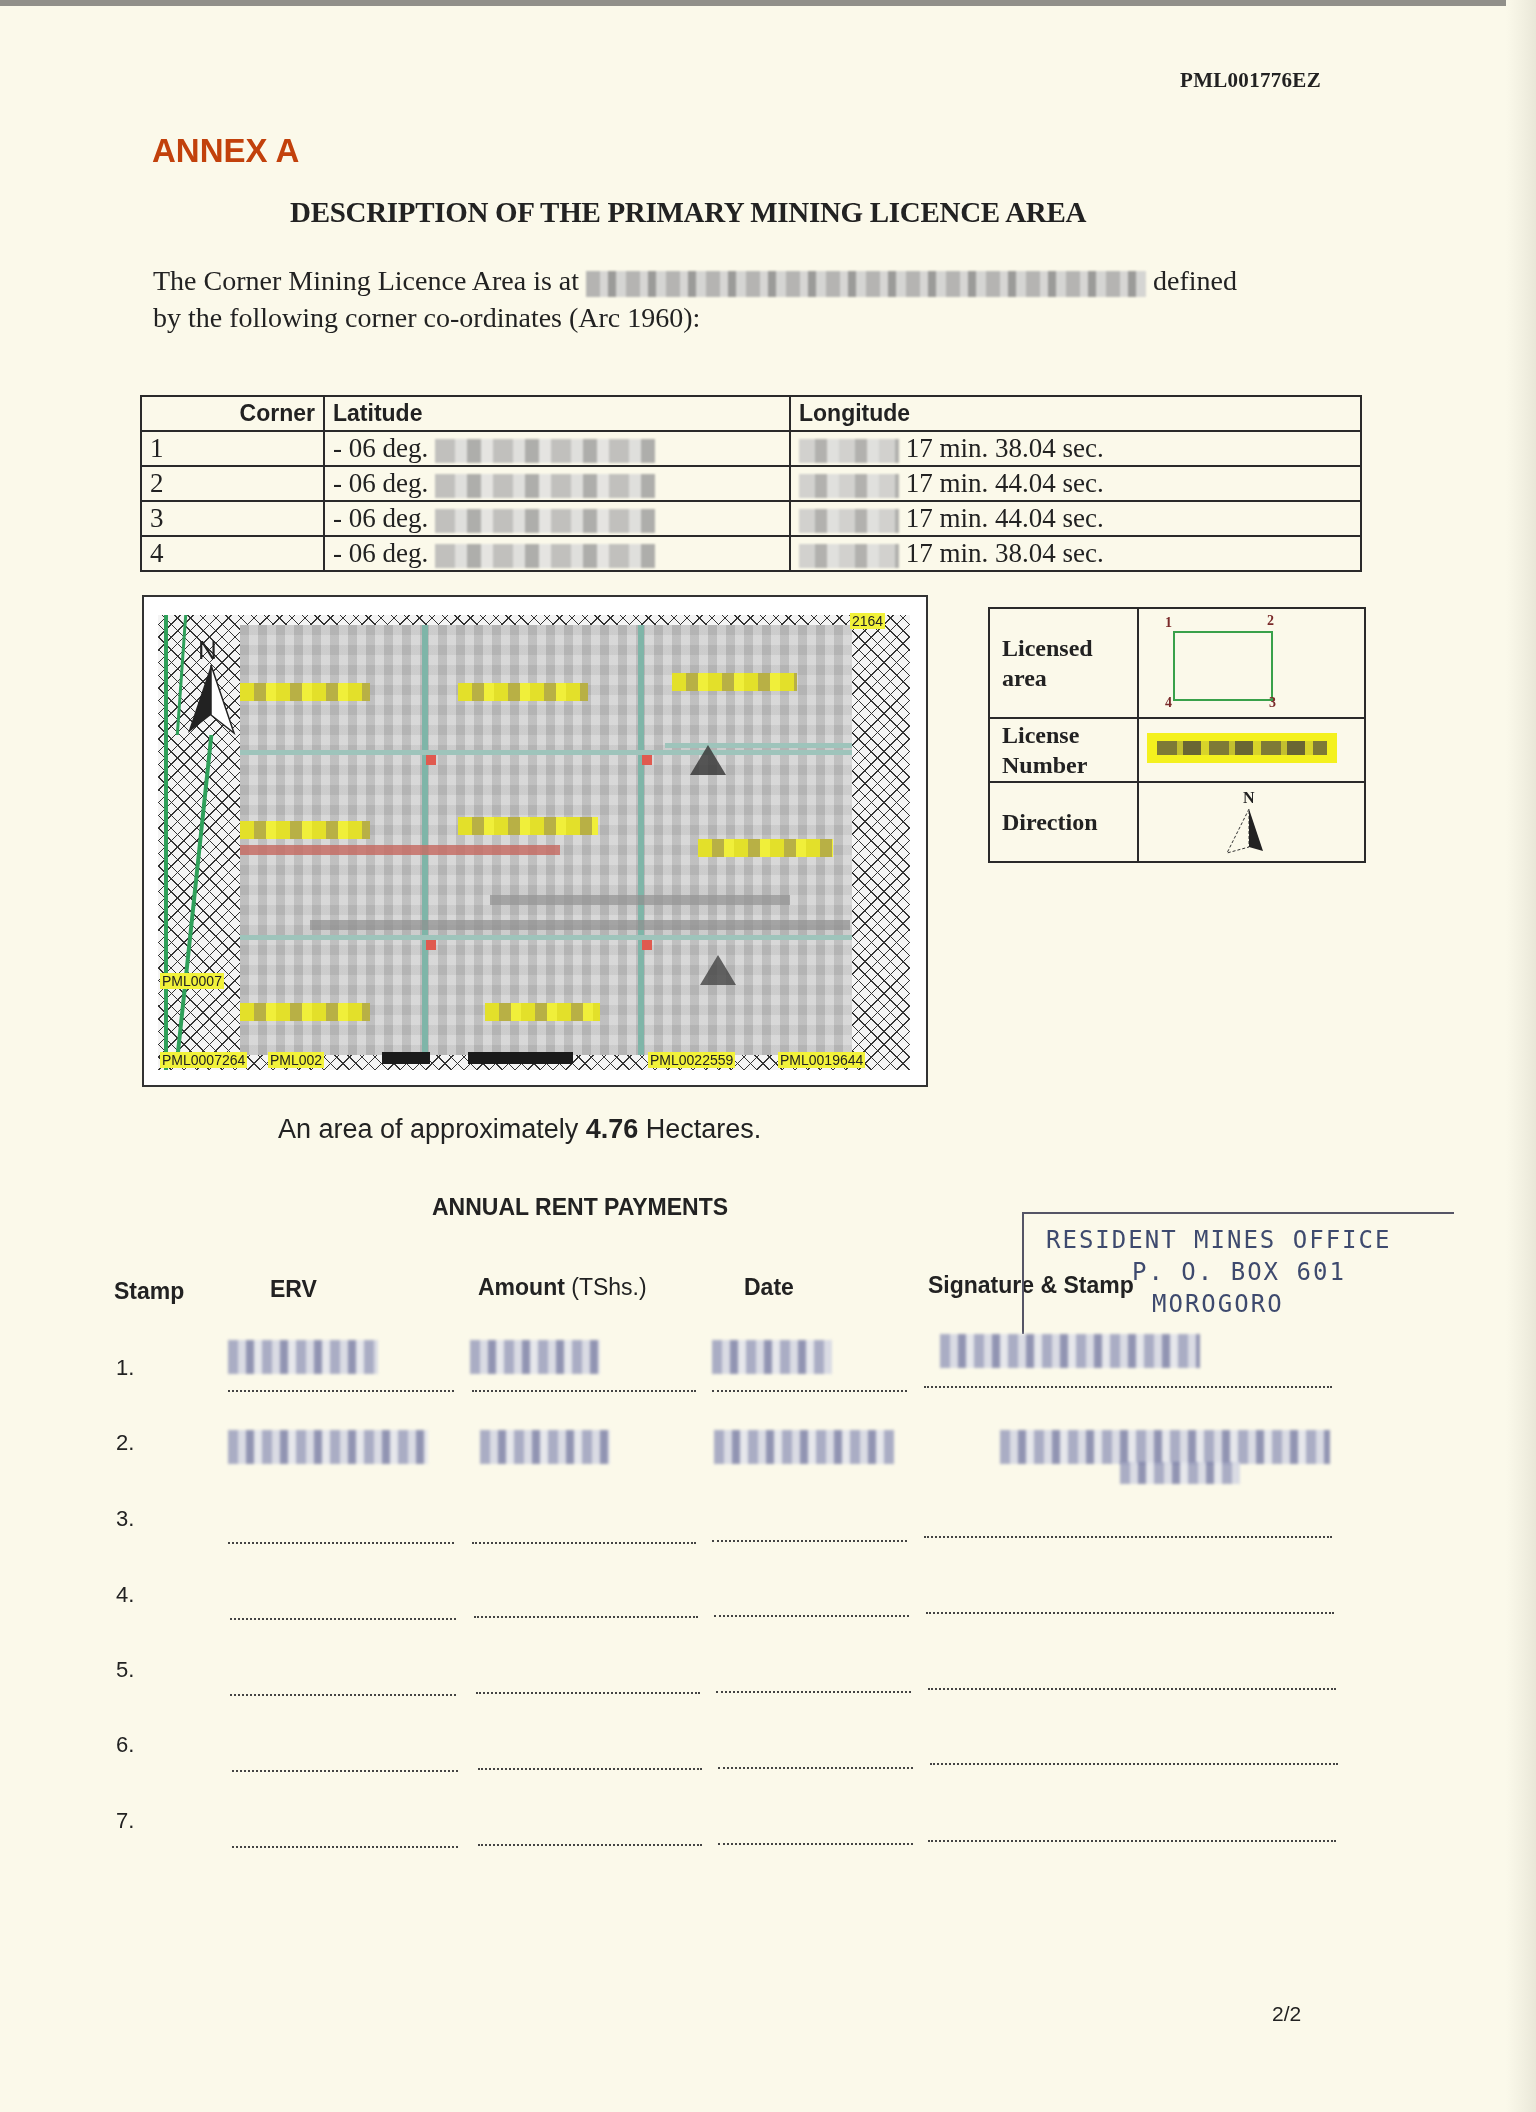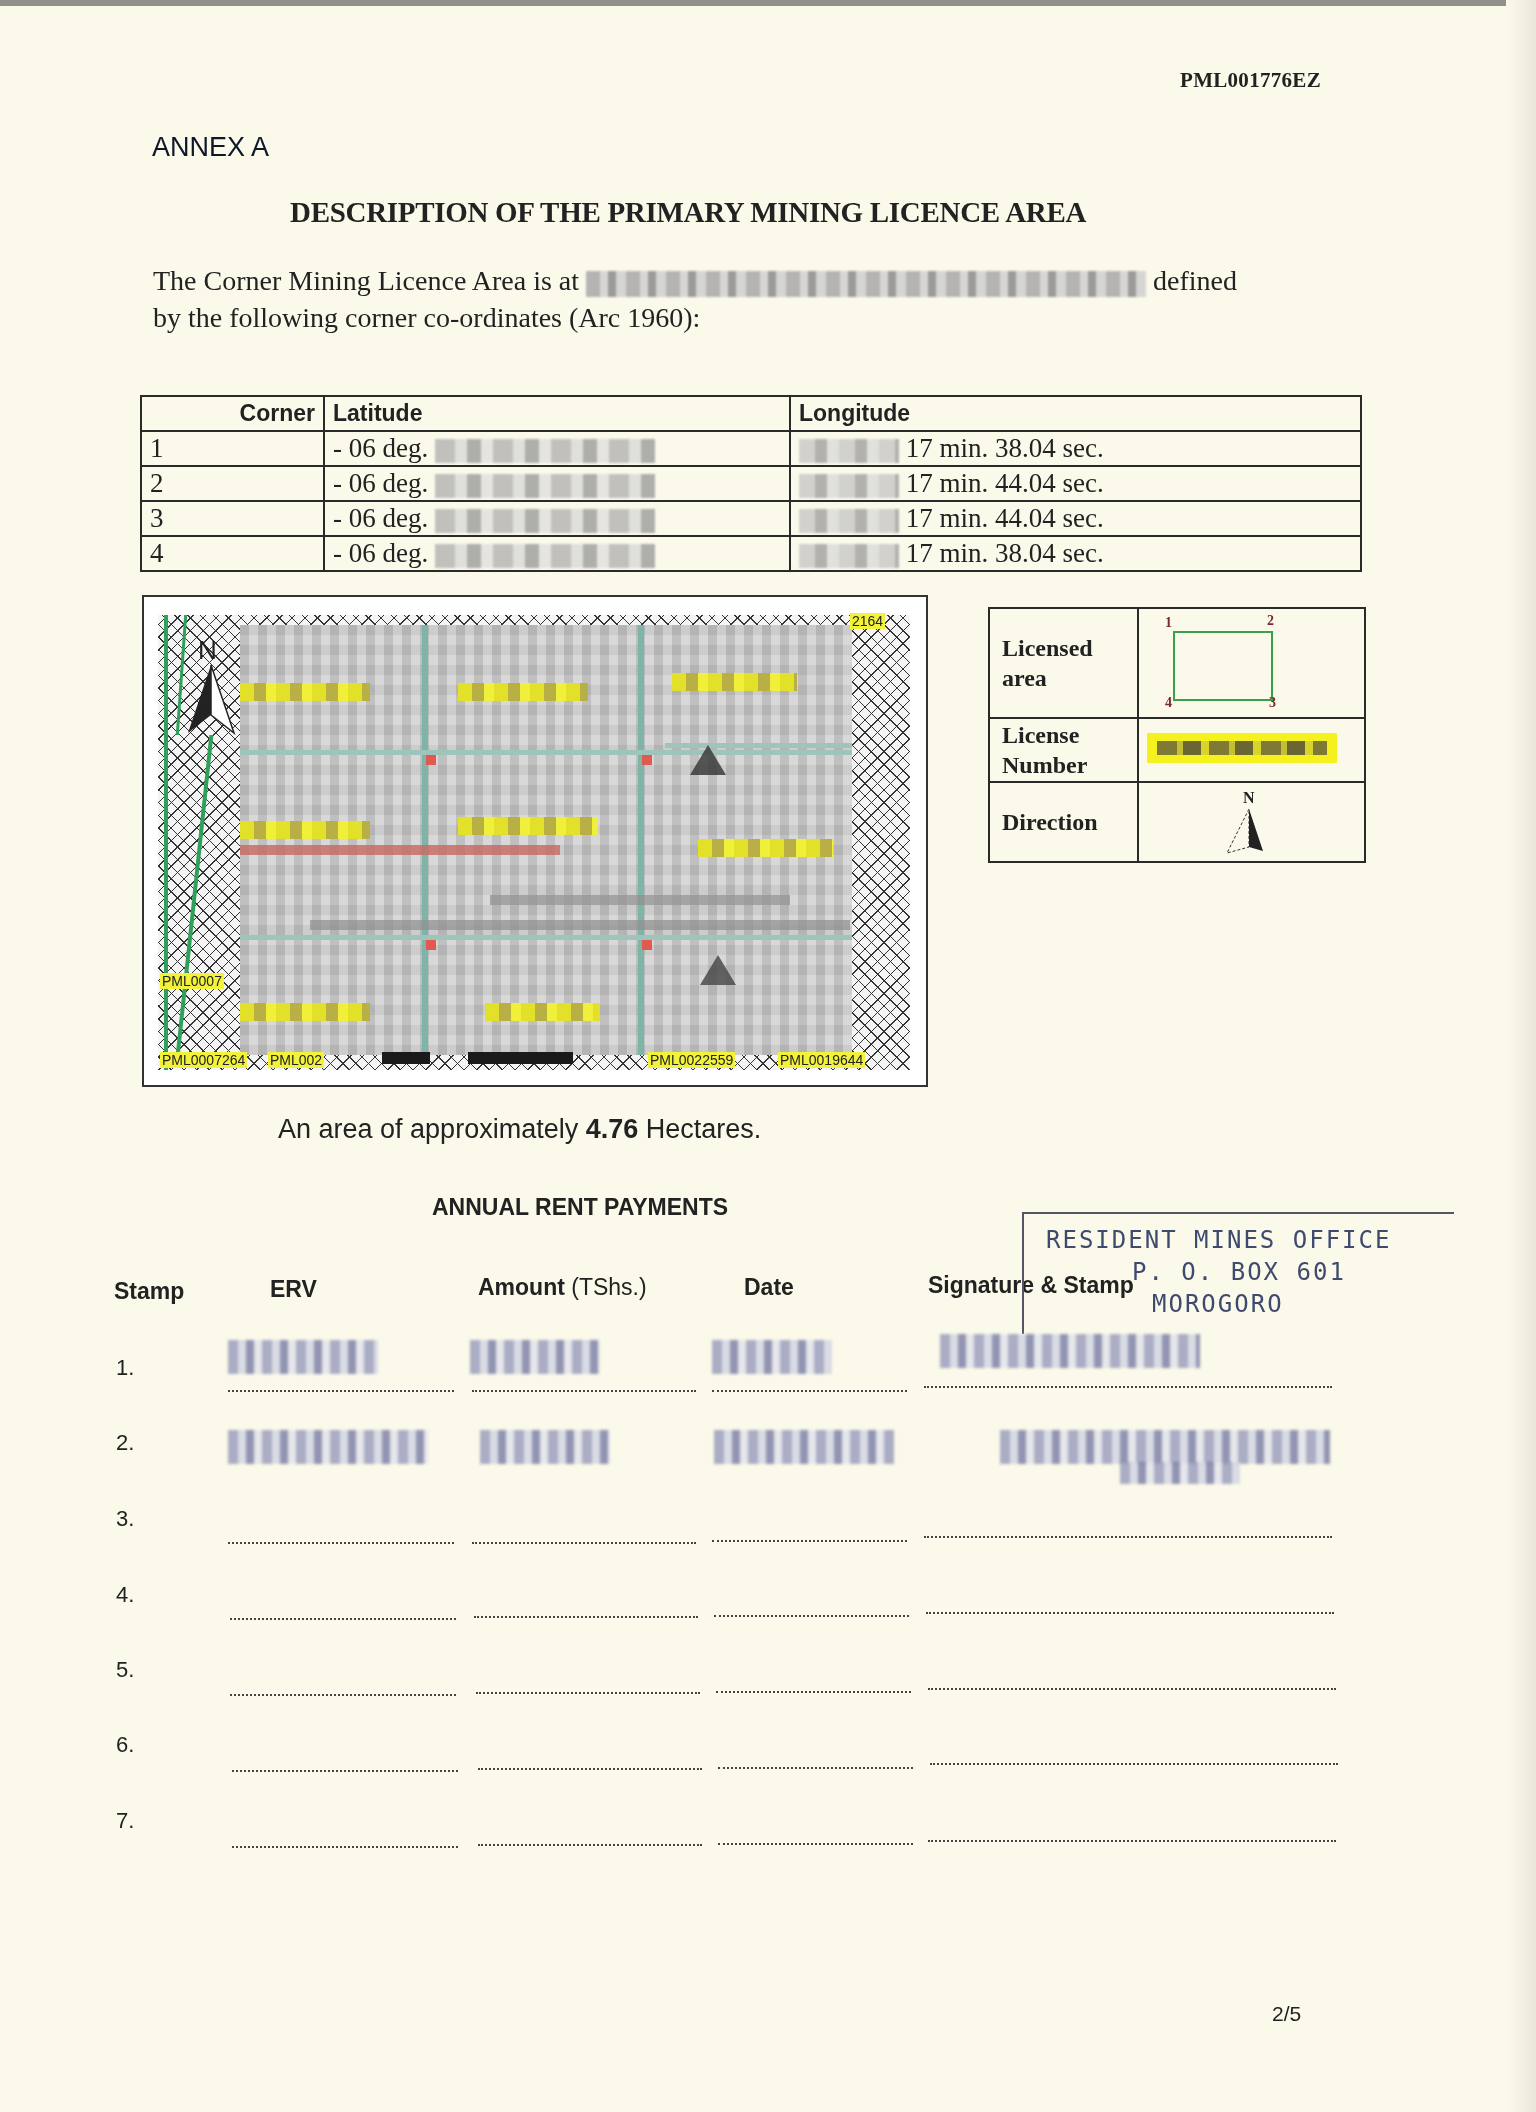--- a/index.html
+++ b/index.html
@@ -6,21 +6,21 @@
   body {
     width: 1536px; height: 2112px; position: relative; overflow: hidden;
     background: #fbf9ea;
     font-family: "Liberation Serif", serif; color: #222;
   }
   .page-edge { position: absolute; right: 0; top: 0; width: 30px; height: 2112px;
     background: linear-gradient(to right, #fbf9ea, #f1efe0 60%, #e9e7d8); }
   .top-edge { position:absolute; left:0; top:0; width:1536px; height:6px; background:#3a3a3a; opacity:.55; }
   .abs { position: absolute; }
   .ref { left: 1180px; top: 68px; font-weight: bold; font-size: 21px; letter-spacing: .3px; }
-  .annex { left: 152px; top: 132px; font-family: "Liberation Sans", sans-serif; font-weight: normal; font-size: 27px; color:#0f172a; }
+  .annex { left: 152px; top: 132px; font-family: "Liberation Sans", sans-serif; font-weight: bold; font-size: 33px; color:#c2410c; }
   .title { left: 290px; top: 196px; font-weight: bold; font-size: 29px; letter-spacing: -0.3px; }
   .intro { left: 153px; top: 262px; font-size: 28px; line-height: 37px; width: 1200px; }
   .blur { display:inline-block; height: 26px; vertical-align: middle; background:
     repeating-linear-gradient(90deg, #a9a9a9 0 14px, #d1d1d1 14px 22px, #8b8b8b 22px 30px, #cfcfcf 30px 40px);
     filter: blur(1.2px); opacity: .85; }
   
   .coords { left: 140px; top: 395px; width: 1222px; border-collapse: collapse; }
   .coords td, .coords th { border: 2px solid #2a2a2a; padding: 0 8px; height: 33px; font-size: 27px; font-weight: normal; text-align: left; }
   .coords th { font-family: "Liberation Sans", sans-serif; font-size: 23px; font-weight: bold; height: 33px; }
   .coords th.corner { text-align: right; border-radius: 8px; }
@@ -262,13 +262,13 @@
 <div class="dline" style="left:232px;top:1770px;width:226px"></div>
 <div class="dline" style="left:478px;top:1768px;width:224px"></div>
 <div class="dline" style="left:718px;top:1767px;width:195px"></div>
 <div class="dline" style="left:930px;top:1763px;width:408px"></div>
 
 <div class="dline" style="left:232px;top:1846px;width:226px"></div>
 <div class="dline" style="left:478px;top:1844px;width:224px"></div>
 <div class="dline" style="left:718px;top:1843px;width:195px"></div>
 <div class="dline" style="left:928px;top:1840px;width:408px"></div>
 
-<div class="abs pageno">2/5</div>
+<div class="abs pageno">2/2</div>
 
 </body></html>

